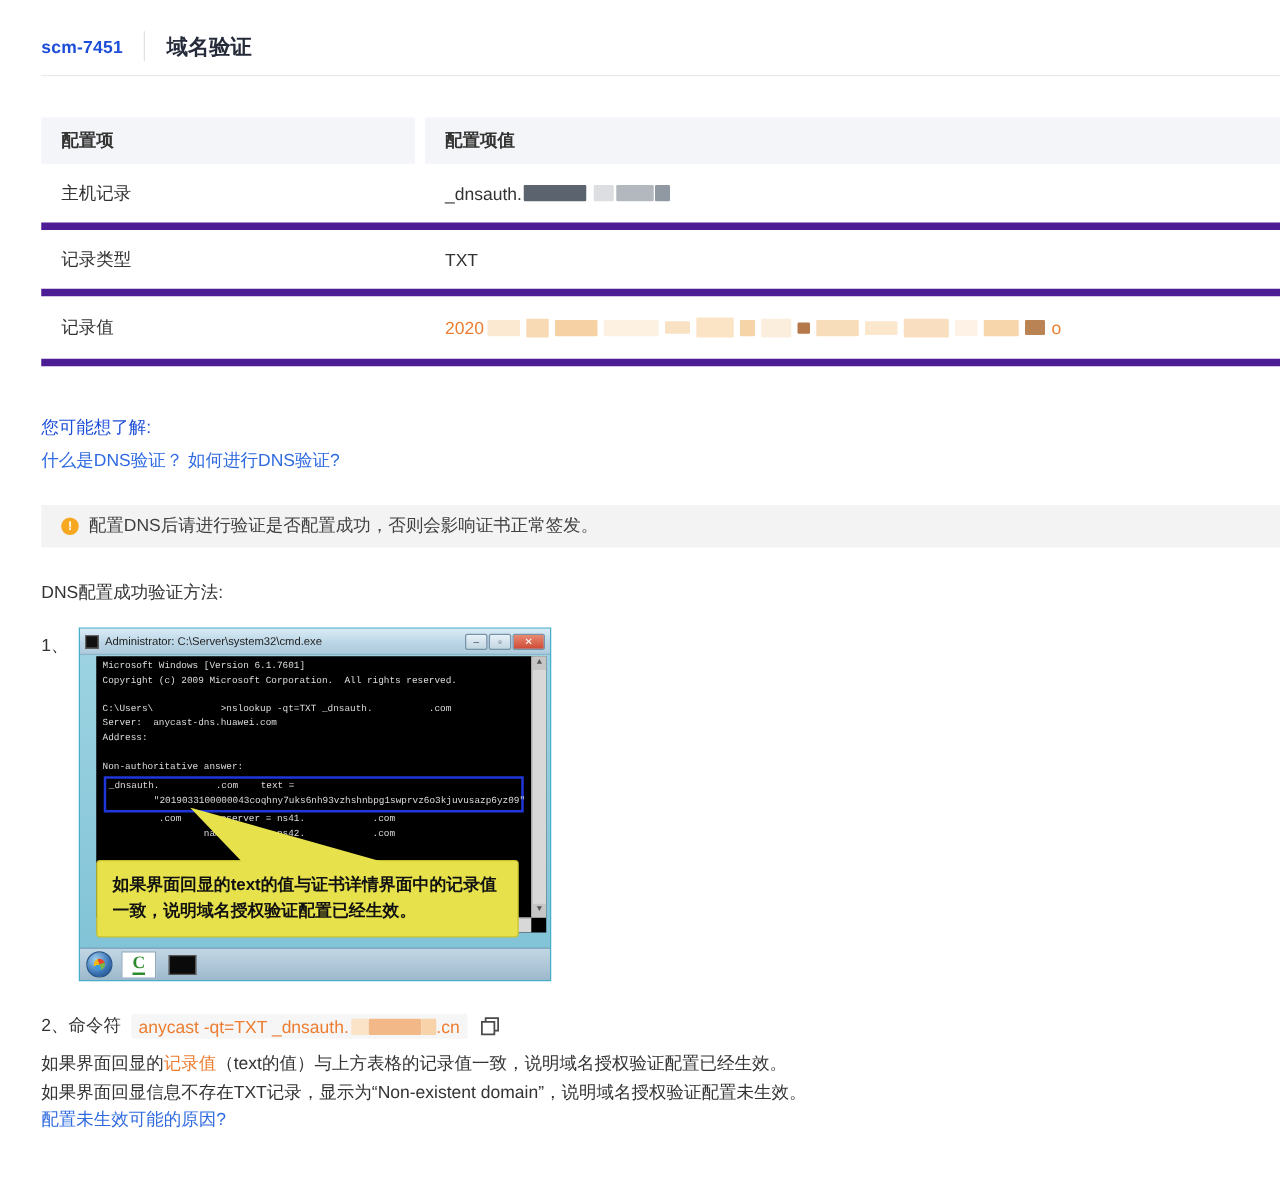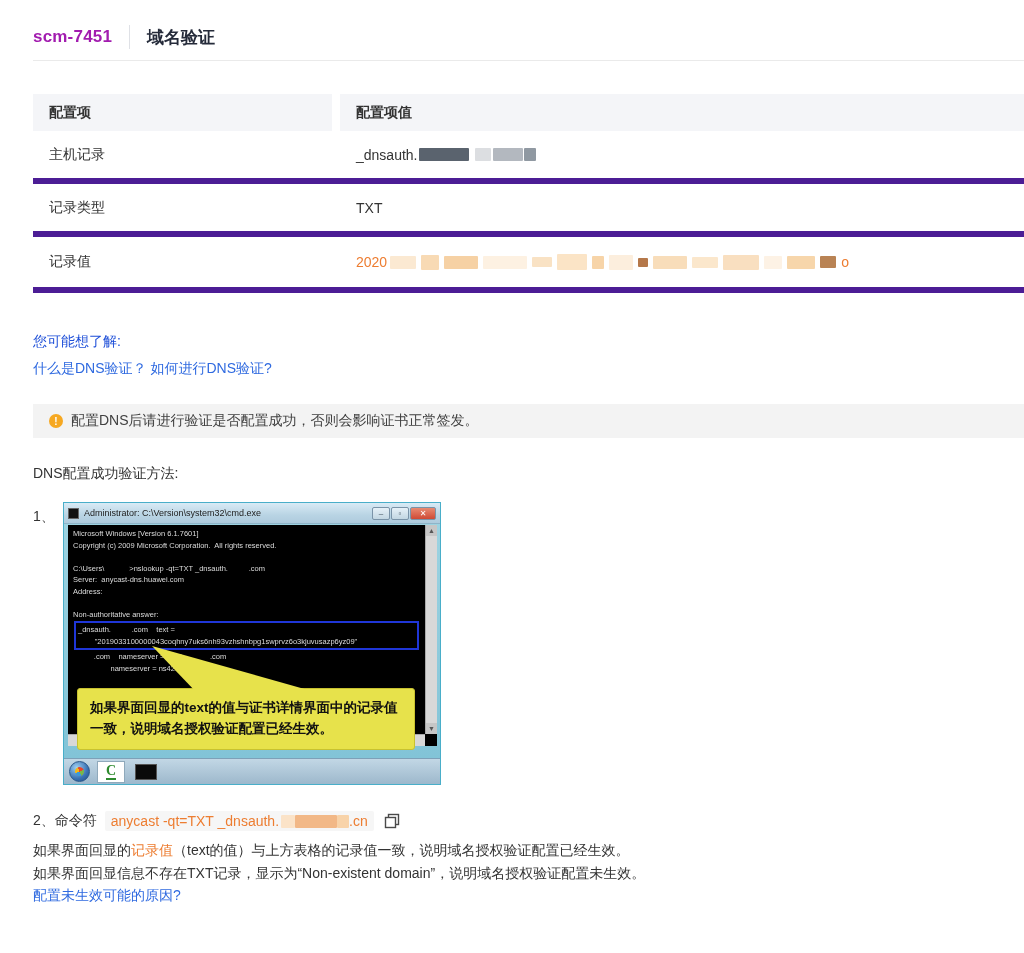--- a/index.html
+++ b/index.html
@@ -2,21 +2,21 @@
 <html><head>
 <meta charset="utf-8">
 <style>
   * { margin:0; padding:0; box-sizing:border-box; }
   html,body { width:1024px; height:953px; background:#fff; overflow:hidden; }
   body { font-family:"Liberation Sans","DejaVu Sans",sans-serif; color:#333; font-size:14px; }
   .container { padding-left:33px; width:1024px; }
 
   
   .page-title { display:flex; align-items:center; padding-top:24px; height:50px; }
-  .pt-left { font-size:17px; font-weight:bold; color:#a21caf; letter-spacing:.2px; }
+  .pt-left { font-size:14px; font-weight:bold; color:#1d4ed8; letter-spacing:.2px; }
   .pt-divider { width:1px; height:24px; background:#dfe1e6; margin:0 17px; }
   .pt-right { font-size:17px; font-weight:bold; color:#252b3a; }
   .hr-top { border:none; border-top:1px solid #eaeaea; margin-top:10px; }
 
   
   .cfg-table { margin-top:33px; }
   .thead { display:flex; height:37px; }
   .th { background:#f4f5f8; display:flex; align-items:center; font-weight:bold; color:#333; font-size:14px; }
   .th1 { width:299px; padding-left:16px; }
   .th-gap { width:8px; background:#fff; }
@@ -51,22 +51,22 @@
   .shot { position:relative; width:378px; height:283px; background:linear-gradient(#9fd4e2,#7fc2d6); border:1px solid #49aec9; }
   .titlebar { height:21px; display:flex; align-items:center; padding:0 4px;
               background:linear-gradient(#d9ebf6,#b9d4e4 60%,#aecbdd); border-bottom:1px solid #8fb4c8; }
   .tb-icon { width:11px; height:11px; background:#111; border:1px solid #666; flex:0 0 auto; }
   .tb-title { margin-left:5px; font-size:9px; color:#222; white-space:nowrap; overflow:hidden; flex:1; }
   .tb-btns { display:flex; gap:1px; }
   .tb-btn { width:18px; height:13px; border:1px solid #7a93a8; border-radius:2px; font-size:8px; line-height:11px;
             text-align:center; color:#3a4a58; background:linear-gradient(#e6f1f8,#c2d6e2); }
   .tb-btn.close { background:linear-gradient(#e88a71,#cf4a35); color:#fff; width:26px; font-weight:bold; }
 
-  .console { position:absolute; left:4px; right:3px; top:22px; height:221px; background:#000; overflow:hidden;
-             font-family:Liberation Sans, sans-serif; font-size:7.5px; line-height:11.5px; color:#dcdcdc; }
+  .console { position:absolute; left:13px; right:3px; top:22px; height:221px; background:#000; overflow:hidden;
+             font-family:Liberation Mono, monospace; font-size:7.5px; line-height:11.5px; color:#dcdcdc; }
   .console .txt { padding:3px 16px 0 5px; }
   .cline { white-space:pre; }
   .hl-box { border:2px solid #1f36d8; margin:1px 2px 1px 1px; padding:1px 2px; }
   .vscroll { position:absolute; top:0; right:0; width:12px; bottom:12px; background:#d8d8d8; border-left:1px solid #aaa; }
   .vscroll .arr { height:11px; background:#c6c6c6; color:#555; font-size:7px; text-align:center; line-height:11px; }
   .vscroll .arr.bottom { position:absolute; bottom:0; left:0; right:0; }
   .hscroll { position:absolute; left:0; right:12px; bottom:0; height:12px; background:#d8d8d8; border-top:1px solid #aaa; }
   .hthumb { position:absolute; left:45%; width:60px; top:1px; bottom:1px; background:#bfbfbf; border:1px solid #9a9a9a; }
 
   .callout { position:absolute; left:13px; width:338px; top:185px; background:#e7e24b; border:1px solid #c8c22f;
@@ -158,21 +158,21 @@
     <span class="warn-text">配置DNS后请进行验证是否配置成功，否则会影响证书正常签发。</span>
   </div>
 
   <div class="method-heading">DNS配置成功验证方法:</div>
 
   <div class="step1">
     <div class="step1-no">1、</div>
     <div class="shot">
       <div class="titlebar">
         <span class="tb-icon"></span>
-        <span class="tb-title">Administrator: C:\Version\system32\cmd.exe</span>
+        <span class="tb-title">Administrator: C:\Server\system32\cmd.exe</span>
         <span class="tb-btns">
           <span class="tb-btn">–</span>
           <span class="tb-btn">▫</span>
           <span class="tb-btn close">✕</span>
         </span>
       </div>
       <div class="console">
         <div class="txt">
           <div class="cline">Microsoft Windows [Version 6.1.7601]</div>
           <div class="cline">Copyright (c) 2009 Microsoft Corporation.  All rights reserved.</div>

